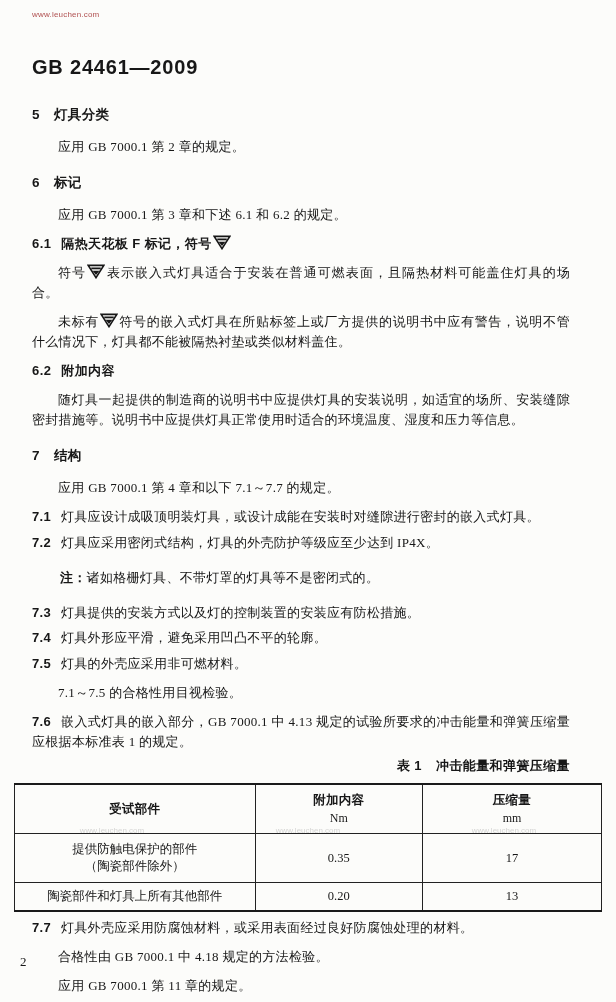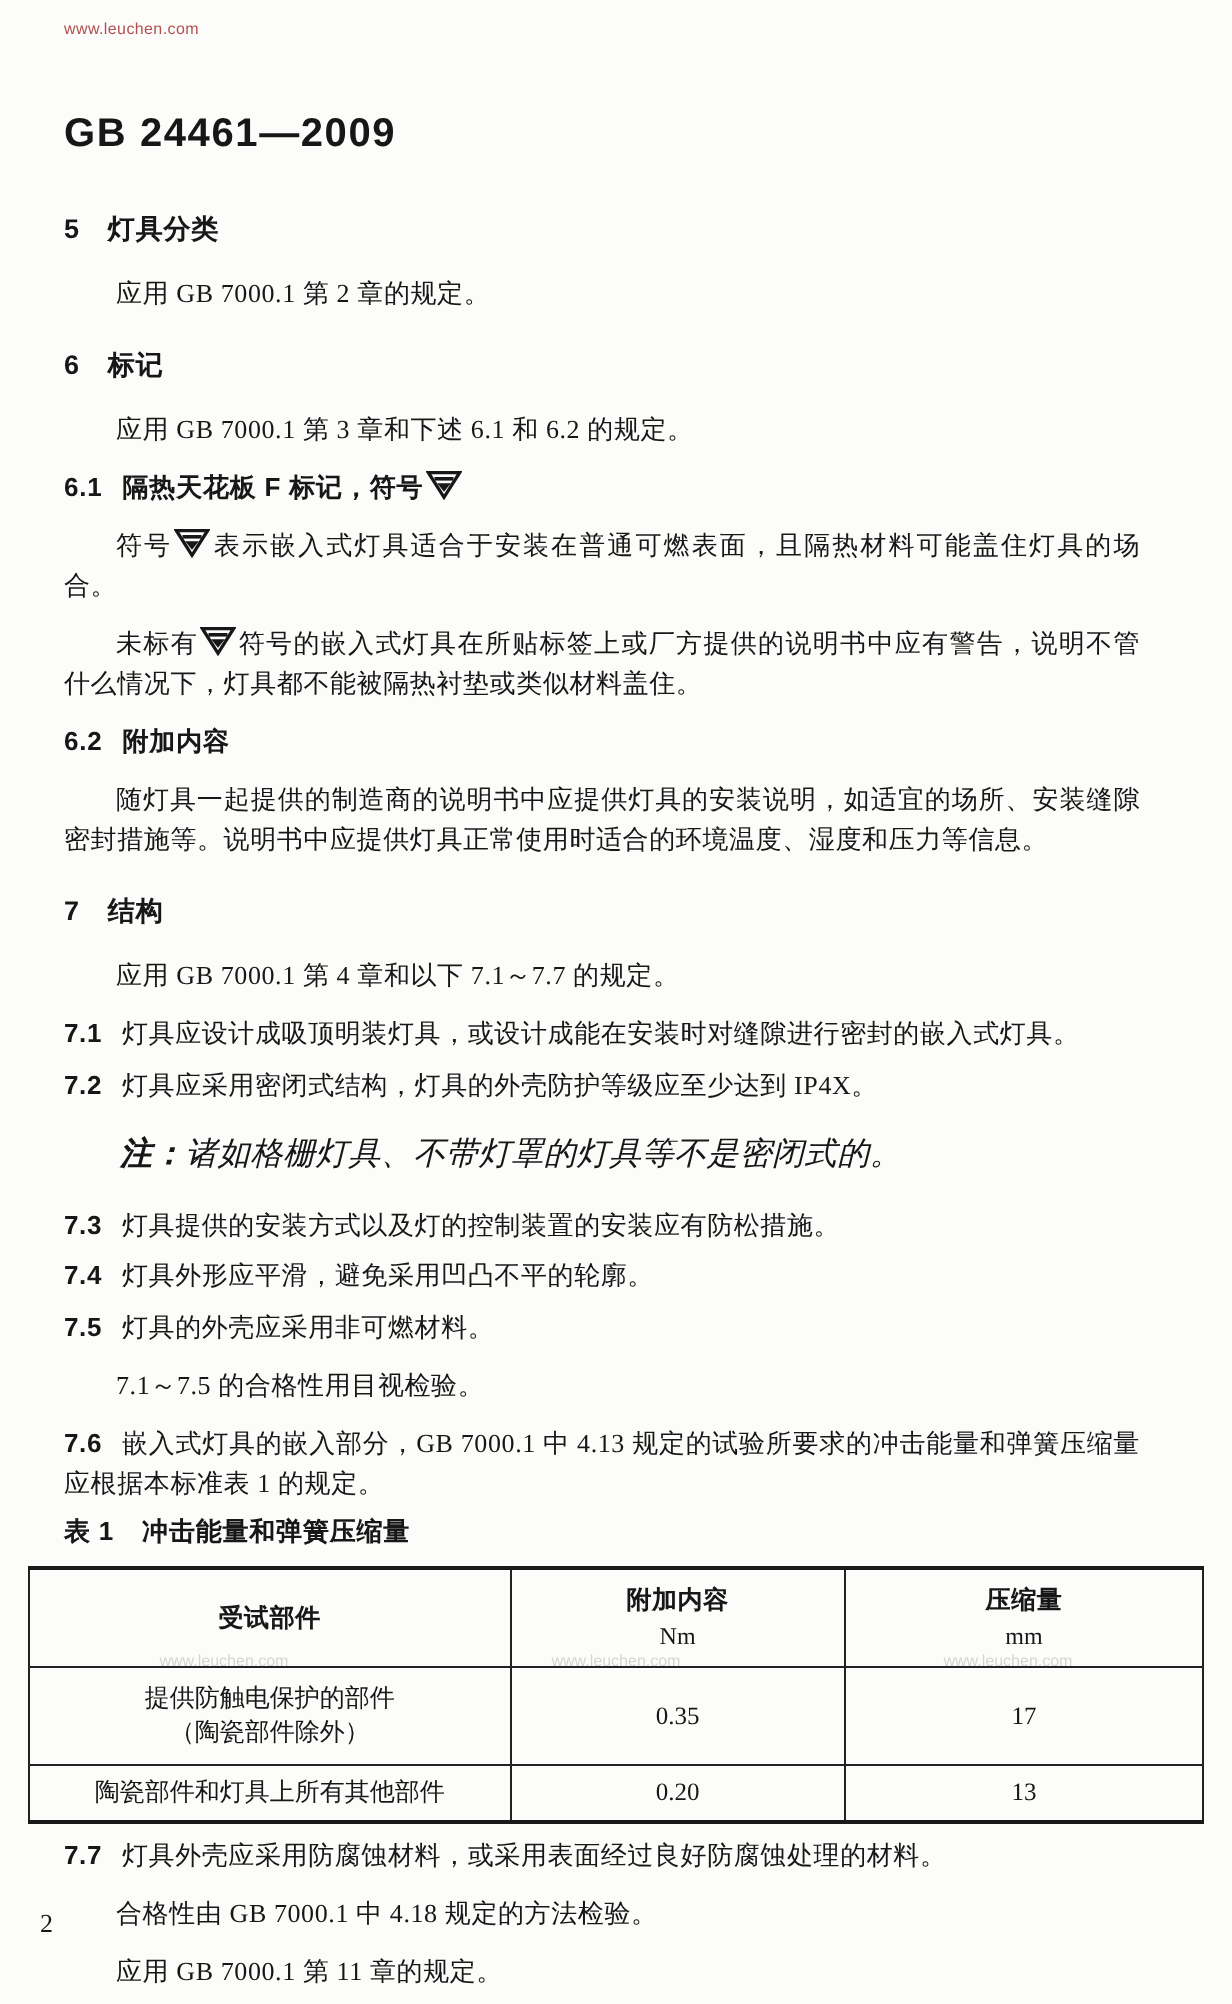--- a/index.html
+++ b/index.html
@@ -25,25 +25,25 @@
   .h2{margin:8px 0 5px 0;font-size:13px;}
   .h1 .num{margin-right:14px;}
   .h2 .num{margin-right:10px;text-align:right;}
   p{margin:9px 0;font-size:13px;line-height:20px;letter-spacing:.3px;text-align:justify;}
   p.p{text-indent:2em;}
   p.pn{margin:5.5px 0;text-indent:0;}
   p.pn .num{
     font-family:"Liberation Sans","DejaVu Sans",sans-serif;font-weight:700;
     margin-right:10px;
   }
-  p.note{margin:17px 0;padding-left:28px;font-size:16px;line-height:16px;text-indent:0;font-style:italic;}
+  p.note{margin:17px 0;padding-left:28px;font-size:13px;line-height:16px;text-indent:0;}
   p.note .note-label{font-family:"Liberation Sans","DejaVu Sans",sans-serif;font-weight:700;}
   .fsym{vertical-align:-2px;margin:0 1px;}
   .table-caption{
-    text-align:left;font-family:"Liberation Sans","DejaVu Sans",sans-serif;
+    text-align:right;font-family:"Liberation Sans","DejaVu Sans",sans-serif;
     font-weight:700;font-size:13px;margin:2px 0 8px 0;letter-spacing:.4px;
   }
   .table-caption .cap-label{margin-right:14px;}
   .tblwrap{position:relative;margin-left:-18px;width:588px;}
   table.tbl{border-collapse:collapse;width:588px;table-layout:fixed;}
   table.tbl th,table.tbl td{
     border:1px solid #222;text-align:center;vertical-align:middle;
     font-size:12.5px;line-height:17px;padding:5px 4px;
   }
   table.tbl{border-top:2.2px solid #1a1a1a;border-bottom:2.2px solid #1a1a1a;}

